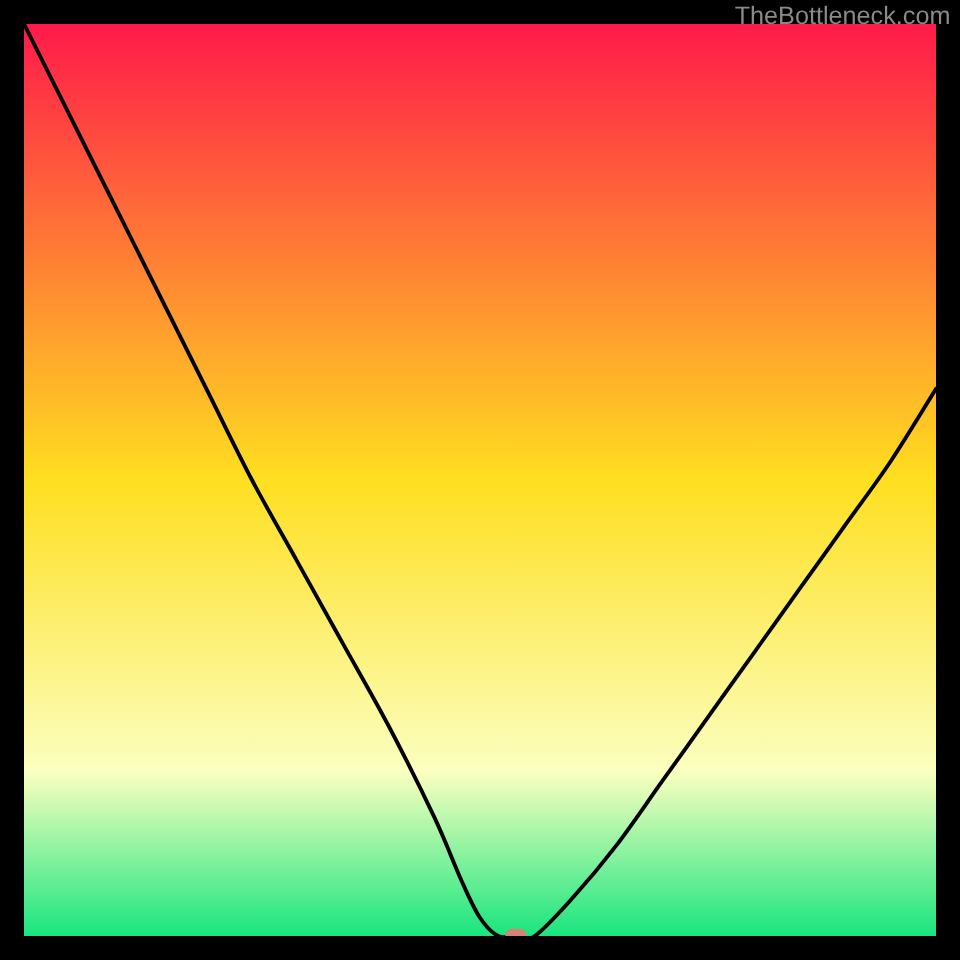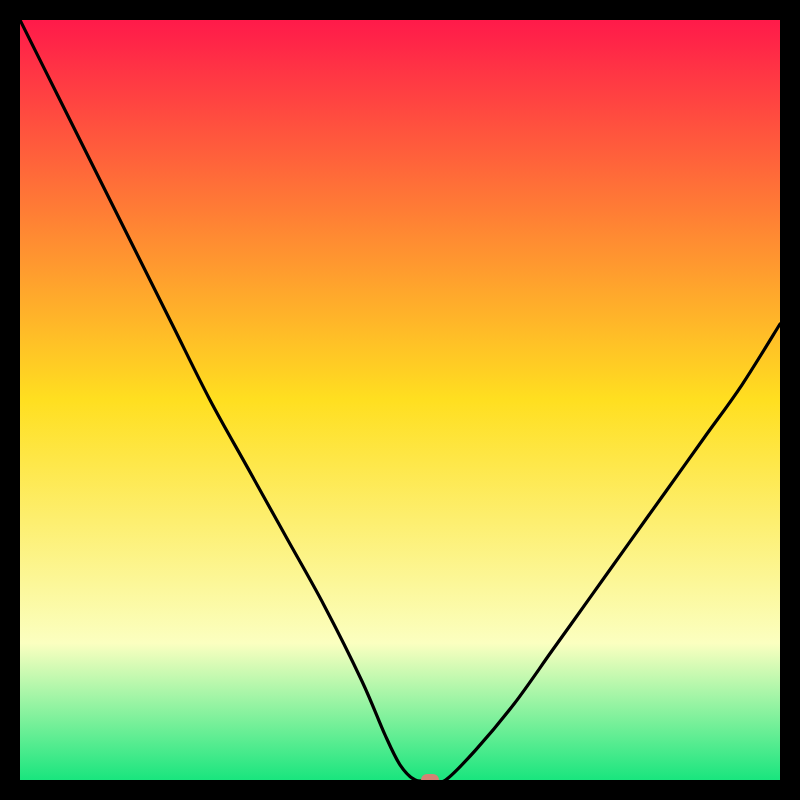--- a/index.html
+++ b/index.html
@@ -70,13 +70,14 @@
       <rect x="0" y="0" width="760" height="760" fill="url(#bg)"></rect>
     </svg>
 
     <svg class="curve-svg" viewBox="0 0 760 760" preserveAspectRatio="none">
       <path id="curve" fill="none" stroke="#000000" stroke-width="3.2" stroke-linejoin="round" stroke-linecap="round" d="M 0 0 C 6.333333333333333 12.666666666666666 25.333333333333336 50.66666666666667 38 76 C 50.666666666666664 101.33333333333333 63.333333333333336 126.66666666666667 76 152 C 88.66666666666667 177.33333333333334 101.33333333333333 202.66666666666666 114 228 C 126.66666666666667 253.33333333333334 139.33333333333334 278.6666666666667 152 304 C 164.66666666666666 329.3333333333333 177.33333333333334 355.93333333333334 190 380 C 202.66666666666666 404.06666666666666 215.33333333333334 425.6 228 448.40000000000003 C 240.66666666666666 471.20000000000005 253.33333333333334 493.99999999999994 266 516.8 C 278.6666666666667 539.5999999999999 291.3333333333333 561.1333333333333 304 585.2 C 316.6666666666667 609.2666666666668 331.8666666666667 639.6666666666667 342 661.2 C 352.1333333333333 682.7333333333333 358.4666666666667 700.4666666666667 364.8 714.4 C 371.1333333333333 728.3333333333333 374.93333333333334 737.1999999999999 380 744.8 C 385.06666666666666 752.4 390.1333333333333 757.4666666666667 395.2 760 C 400.26666666666665 762.5333333333333 405.33333333333337 760 410.40000000000003 760 C 415.4666666666667 760 418 765.0666666666666 425.6 760 C 433.20000000000005 754.9333333333334 444.6 742.2666666666667 456 729.6 C 467.4 716.9333333333334 481.3333333333333 700.4666666666667 494 684 C 506.6666666666667 667.5333333333333 519.3333333333334 648.5333333333333 532 630.8 C 544.6666666666666 613.0666666666666 557.3333333333334 595.3333333333334 570 577.6 C 582.6666666666666 559.8666666666667 595.3333333333334 542.1333333333333 608 524.4 C 620.6666666666666 506.66666666666663 633.3333333333334 488.93333333333334 646 471.2 C 658.6666666666666 453.46666666666664 671.3333333333334 435.73333333333335 684 418 C 696.6666666666666 400.26666666666665 709.3333333333334 383.8 722 364.8 C 734.6666666666666 345.8 753.6666666666666 314.1333333333333 760 304"></path>
     </svg>
 
     <div class="marker" id="marker" style="left: 410.4px; top: 760px; background: rgb(212, 131, 116);"></div>
   </div>
 
+  <div class="watermark">TheBottleneck.com</div>
 </div>
 
 </body></html>

